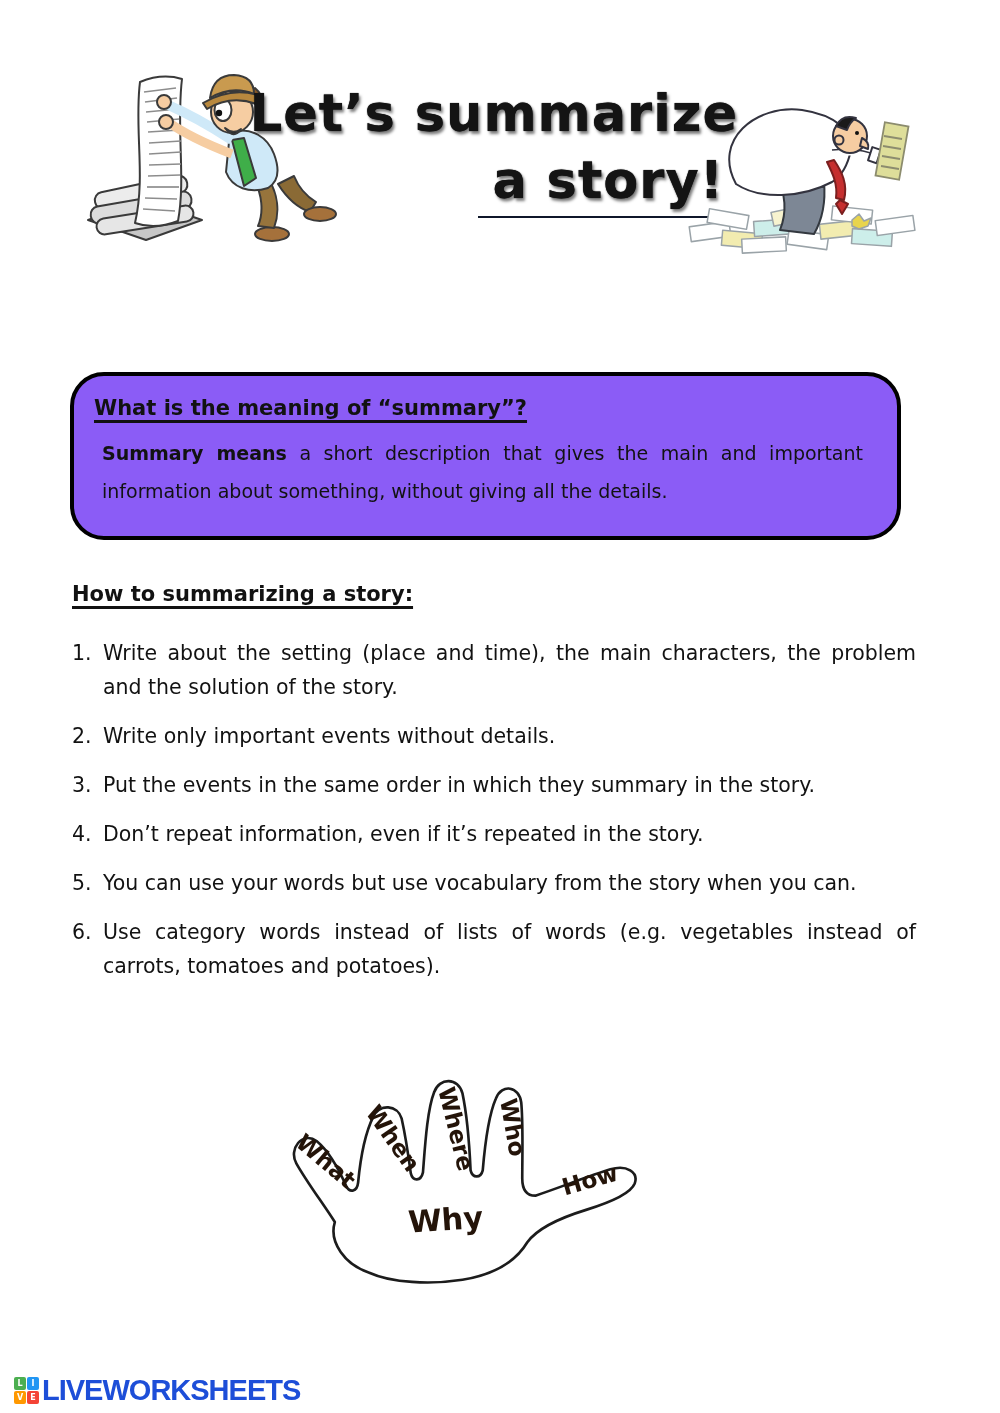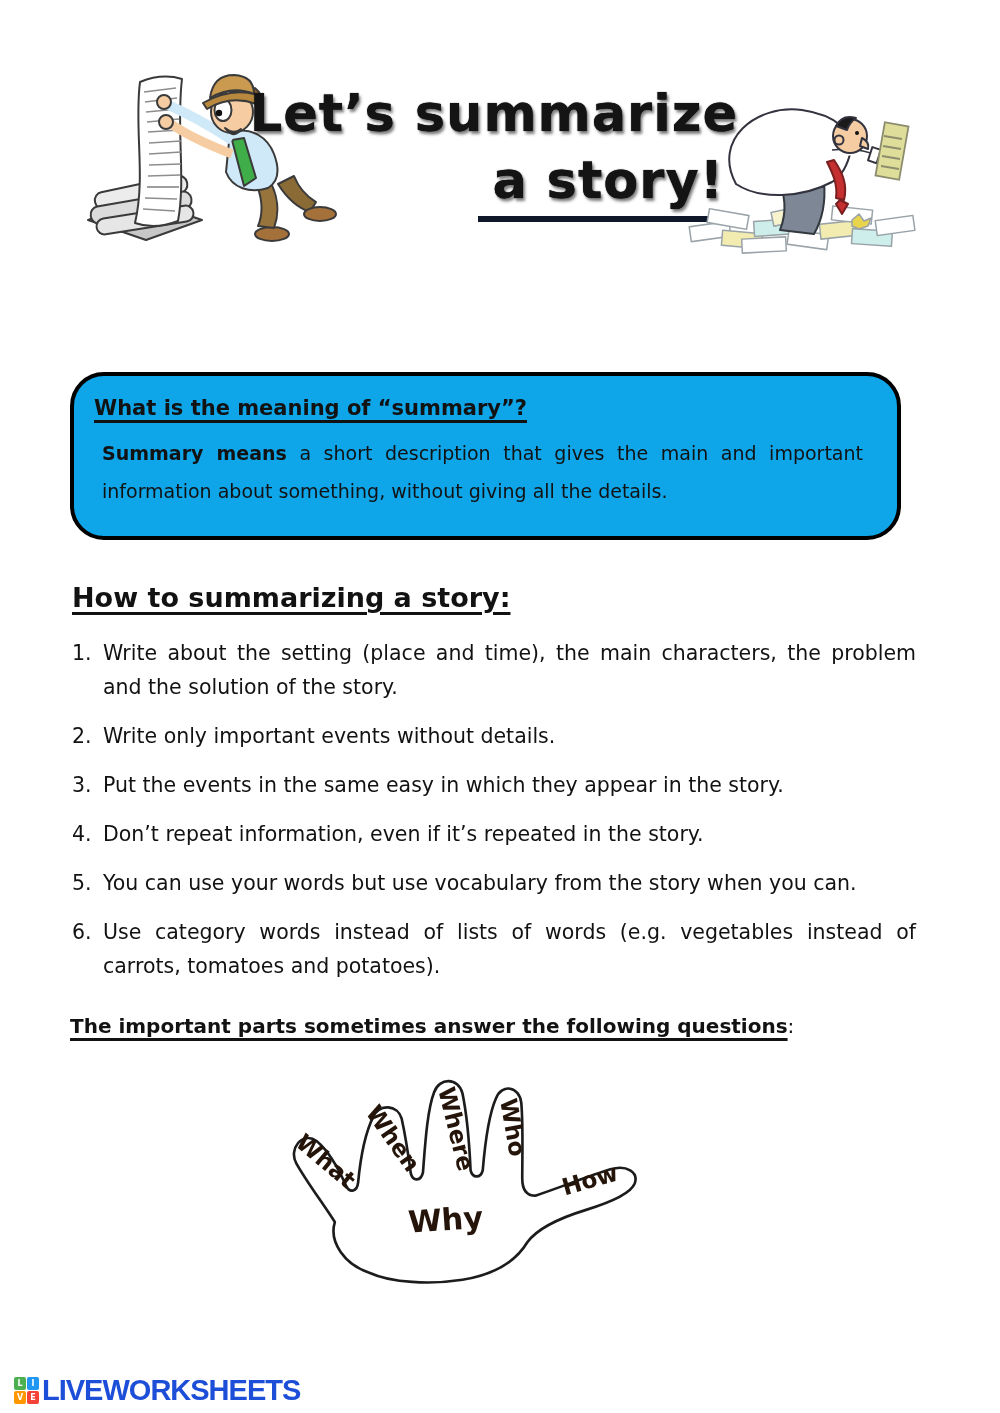--- a/index.html
+++ b/index.html
@@ -13,32 +13,32 @@
   #illus-left{left:82px;top:68px;}
   #illus-right{left:684px;top:88px;}
   .title-block{position:absolute;left:222px;top:84px;width:516px;text-align:right;}
   .title-l1{
     font-size:51px;font-weight:bold;letter-spacing:1px;color:#141414;
     text-shadow:2px 3px 3px rgba(0,0,0,.5),0 0 1px #000;white-space:nowrap;
   }
   .title-l2{
     display:inline-block;font-size:51px;font-weight:bold;letter-spacing:1px;color:#141414;
     text-shadow:2px 3px 3px rgba(0,0,0,.5),0 0 1px #000;
-    border-bottom:6px solid #0f172a;padding:0 14px 6px;margin-top:8px;white-space:nowrap;
+    border-bottom:2px solid #0f172a;padding:0 14px 6px;margin-top:8px;white-space:nowrap;
   }
   
   .meaning-box{
     position:absolute;left:70px;top:372px;width:831px;height:168px;box-sizing:border-box;
-    border:4px solid #000;border-radius:34px;padding:20px 26px 0 20px;background:#0ea5e9;
+    border:4px solid #000;border-radius:34px;padding:20px 26px 0 20px;background:#8b5cf6;
   }
   .bu{font-weight:bold;text-decoration:underline;text-decoration-thickness:2.5px;text-underline-offset:5px;}
   .meaning-box h2{margin:0;font-size:21px;white-space:nowrap;}
   .meaning-box p{margin:14px 8px 0;font-size:19px;line-height:38px;text-align:justify;}
   
-  .howto-heading{position:absolute;left:72px;top:582px;font-size:27px;white-space:nowrap;}
+  .howto-heading{position:absolute;left:72px;top:582px;font-size:21px;white-space:nowrap;}
   ol.steps{position:absolute;left:72px;top:636px;width:844px;margin:0;padding:0;list-style:none;font-size:20.5px;}
   ol.steps li{position:relative;padding-left:31px;margin-bottom:15px;line-height:34px;text-align:justify;}
   ol.steps li .num{position:absolute;left:0;top:0;}
   
   .note{position:absolute;left:70px;top:1006px;width:846px;font-weight:bold;font-size:20px;}
   .note .l1{
     display:block;white-space:nowrap;text-align:justify;text-align-last:justify;line-height:40px;
     text-decoration:underline;text-decoration-thickness:2.5px;text-underline-offset:5px;
   }
   .note .l2row{display:block;line-height:40px;white-space:nowrap;}
@@ -167,28 +167,27 @@
 <div class="meaning-box">
   <h2 class="bu">What is the meaning of “summary”?</h2>
   <p><b>Summary means</b><span> a short description that gives the main and important information about something, without giving all the details.</span></p>
 </div>
 
 <div class="howto-heading bu">How to summarizing a story:</div>
 
 <ol class="steps">
   <li><span class="num">1.</span><span>Write about the setting (place and time), the main characters, the problem and the solution of the story.</span></li>
   <li><span class="num">2.</span><span>Write only important events without details.</span></li>
-  <li><span class="num">3.</span><span>Put the events in the same easy in which they appear in the story.</span></li>
+  <li><span class="num">3.</span><span>Put the events in the same order in which they summary in the story.</span></li>
   <li><span class="num">4.</span><span>Don’t repeat information, even if it’s repeated in the story.</span></li>
   <li><span class="num">5.</span><span>You can use your words but use vocabulary from the story when you can.</span></li>
   <li><span class="num">6.</span><span>Use category words instead of lists of words (e.g. vegetables instead of carrots, tomatoes and potatoes).</span></li>
 </ol>
 
 <div class="note">
-  <span class="l2row"><span class="l2">The important parts sometimes answer the following questions</span><span class="colon">:</span></span>
 </div>
 
 <svg id="hand" width="385" height="218" viewBox="0 0 380 215">
   <path d="M 96 198
            C 72 190, 56 168, 62 148
            C 52 132, 34 108, 24 90
            C 16 76, 30 58, 44 68
            C 56 78, 66 96, 73 112
            C 77 120, 84 118, 85 109
            C 87 88, 92 60, 100 44

